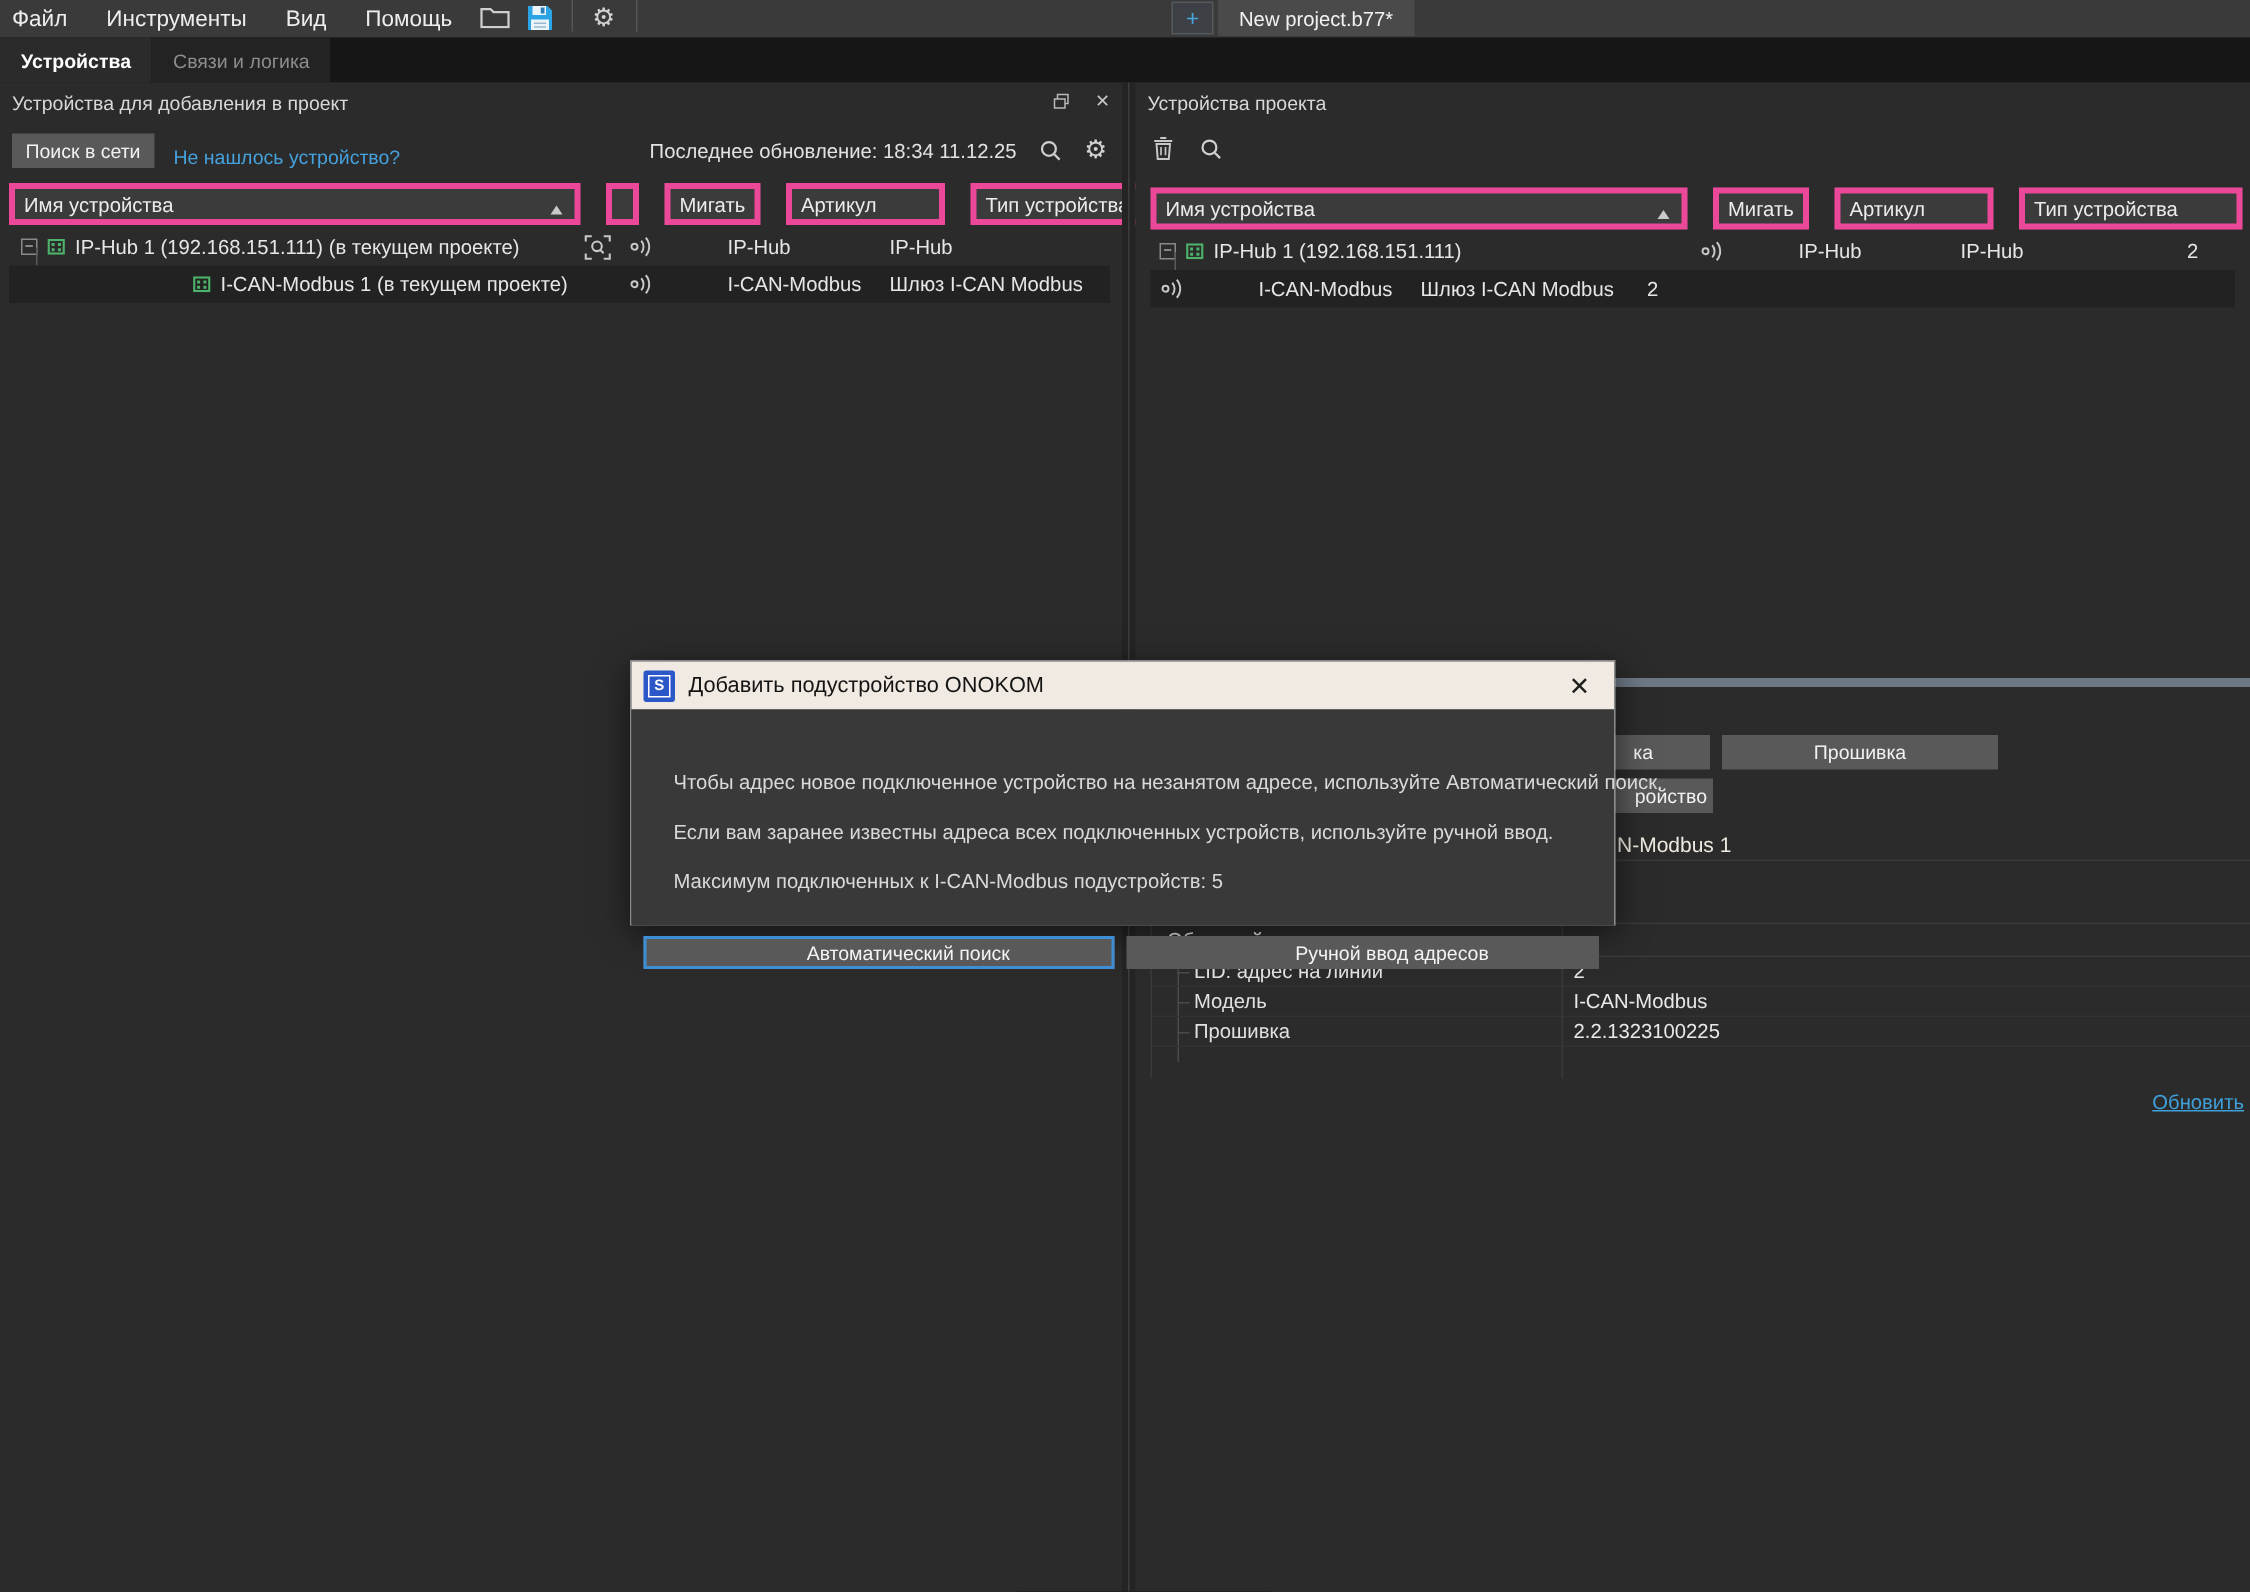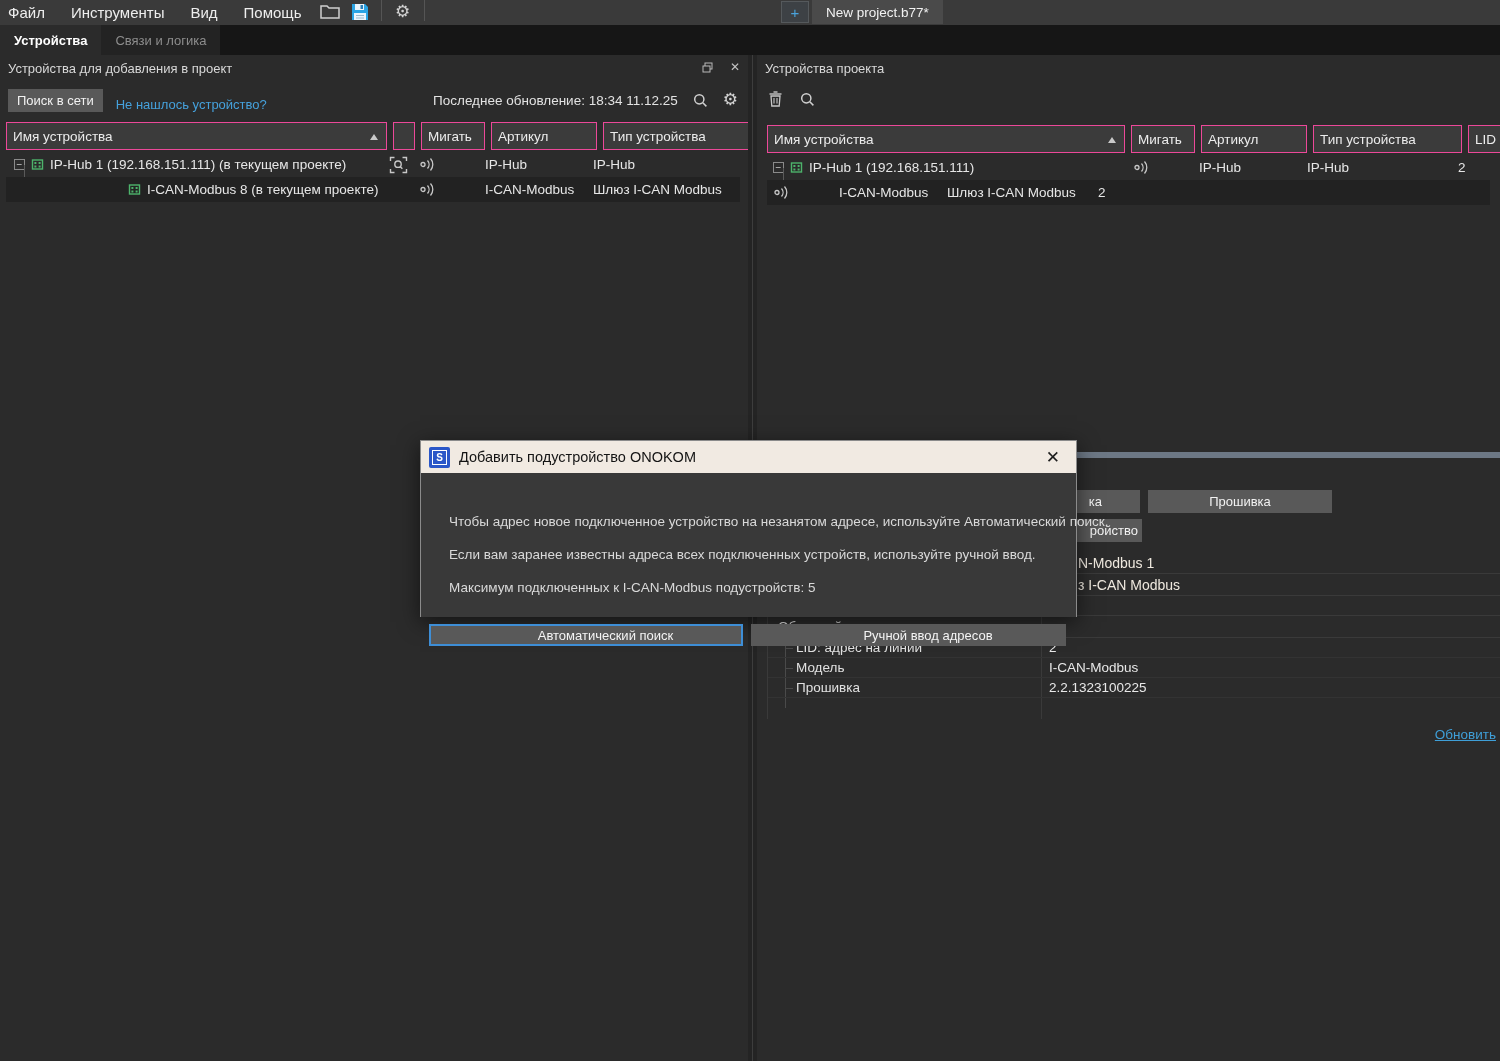--- a/index.html
+++ b/index.html
@@ -31,21 +31,21 @@
   .float-close { position:absolute; right:8px; top:7px; display:flex; gap:17px; align-items:center; }
 
   
   .lp-toolbar { position:absolute; left:8px; top:33px; height:24px; display:flex; align-items:flex-end; gap:13px; }
   .btn-gray { background:#595959; color:#f2f2f2; border:none; font-family:inherit; font-size:13px; height:23px; padding:0 9px; }
   .link { color:#45a1dc; font-size:13px; text-decoration:none; }
   .lp-update { position:absolute; right:10px; top:33px; height:24px; display:flex; align-items:center; gap:15px; color:#e2e2e2; font-size:13px; }
 
   
   .thead { position:absolute; display:flex; height:28px; }
-  .th { background:#3b3b3b; border:1px solid #ec4899; margin-right:6px; display:flex; align-items:center; padding:0 6px; color:#ececec; font-size:13.5px; position:relative; }
+  .th { background:#3b3b3b; border:4px solid #ec4899; margin-right:17px; display:flex; align-items:center; padding:0 6px; color:#ececec; font-size:13.5px; position:relative; }
   .sort-asc { width:0; height:0; border-left:4px solid transparent; border-right:4px solid transparent; border-bottom:6px solid #c9c9c9; position:absolute; right:8px; top:11px; }
   .trow { position:absolute; display:flex; height:25px; align-items:center; }
   .tcell { display:flex; align-items:center; padding:0 6px; height:25px; font-size:13.5px; color:#e6e6e6; white-space:nowrap; overflow:visible; }
   .hl { background:#222222; }
   .expander { width:11px; height:11px; border:1px solid #8a8a8a; background:#2b2b2b; color:#cfcfcf; font-size:10px; line-height:9px; text-align:center; margin-right:6px; flex:0 0 auto; }
   .chip { margin-right:6px; flex:0 0 auto; display:flex; }
   .treeline { position:absolute; background:#5a5a5a; }
   .sel-box { position:absolute; border:2px solid #2979d0; background:#1d1d1d; display:flex; align-items:center; padding:0 5px; }
 
   
@@ -210,21 +210,21 @@
       <div class="tcell" style="width:383px; padding-left:122px;">
         <span class="chip">
           <svg width="13" height="13" viewBox="0 0 13 13">
               <rect x="1.5" y="2" width="10" height="9" fill="none" stroke="#4db36b" stroke-width="1.4"></rect>
               <rect x="3.4" y="4" width="2" height="2" fill="#4db36b"></rect>
               <rect x="7.6" y="4" width="2" height="2" fill="#4db36b"></rect>
               <rect x="3.4" y="7.5" width="2" height="2" fill="#4db36b"></rect>
               <rect x="7.6" y="7.5" width="2" height="2" fill="#4db36b"></rect>
             </svg>
         </span>
-        <span>I-CAN-Modbus 8 (в текущем проекте)</span>
+        <span>I-CAN-Modbus 1 (в текущем проекте)</span>
       </div>
       <div class="tcell" style="width:24px; padding:0;"></div>
       <div class="tcell" style="width:66px;">
         <span>
           <svg width="18" height="15" viewBox="0 0 18 15">
               <circle cx="4" cy="7.5" r="2" fill="none" stroke="#c8c8c8" stroke-width="1.3"></circle>
               <path d="M8.5 3.5 a6 6 0 0 1 0 8" fill="none" stroke="#c8c8c8" stroke-width="1.3"></path>
               <path d="M11.5 1.5 a9 9 0 0 1 0 12" fill="none" stroke="#c8c8c8" stroke-width="1.3"></path>
             </svg>
         </span>
@@ -320,23 +320,20 @@
       <span>ка</span>
     </div>
     <div class="fw-btn" style="left:391px; width:184px; top:435px; height:23px;">Прошивка</div>
     <div class="frag-btn" style="left:278px; width:107px; top:464px; height:23px; padding-right:4px;">
       <span>ройство</span>
     </div>
 
     <div class="frag-row" style="top:497px;">
       <span>N-Modbus 1</span>
     </div>
-    <div class="frag-row" style="top:519px;">
-      <span>з I-CAN Modbus</span>
-    </div>
 
     <div class="devgrid">
       <div class="colsep"></div>
       <div class="dg-vline"></div>
       <div class="dg-header">Об устройстве</div>
       <div class="dg-row">
         <div class="dg-label">LID: адрес на линии</div>
         <div class="dg-value">2</div>
       </div>
       <div class="dg-row">

